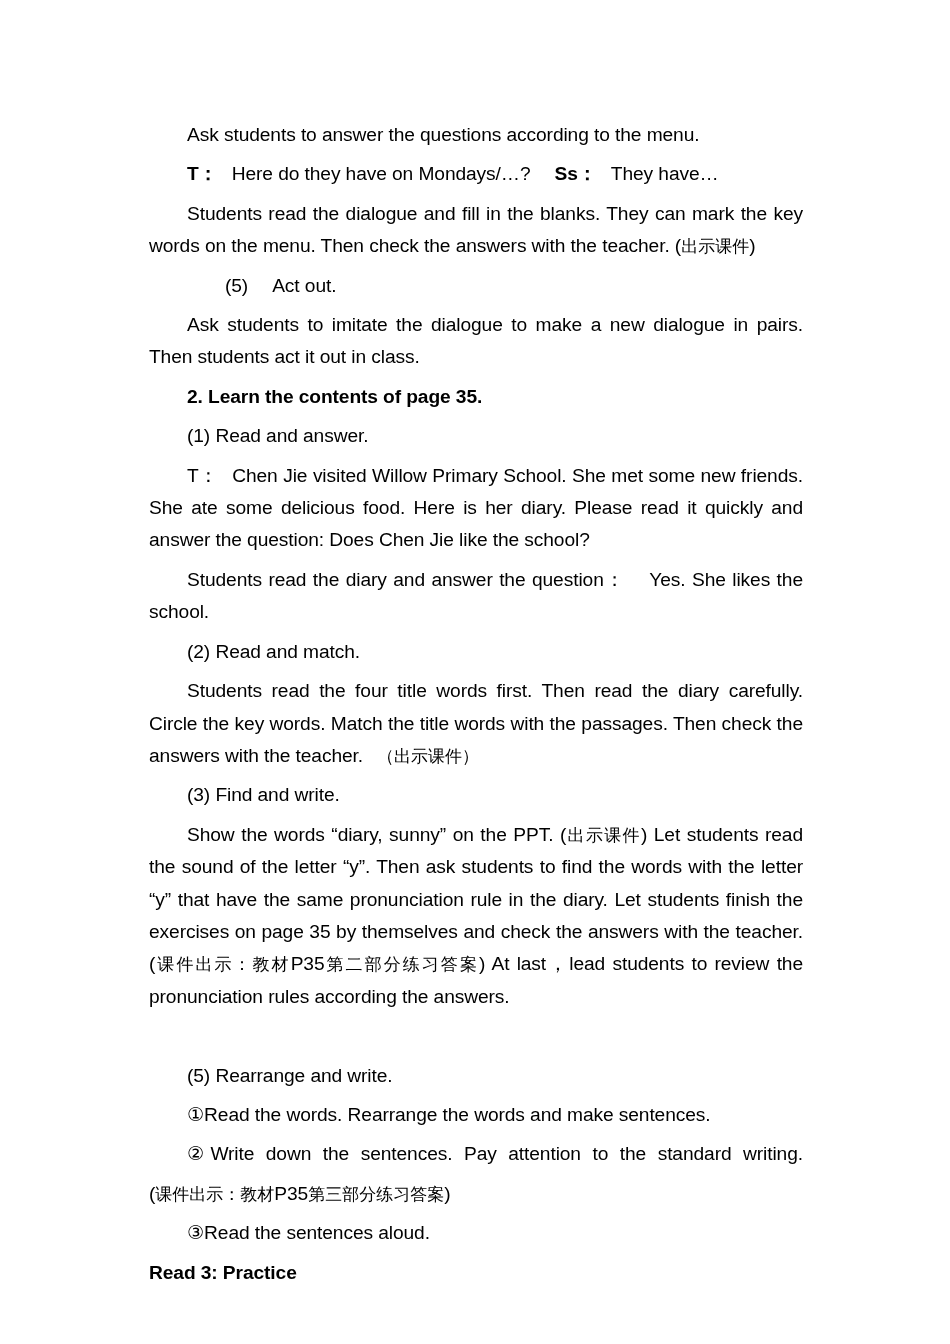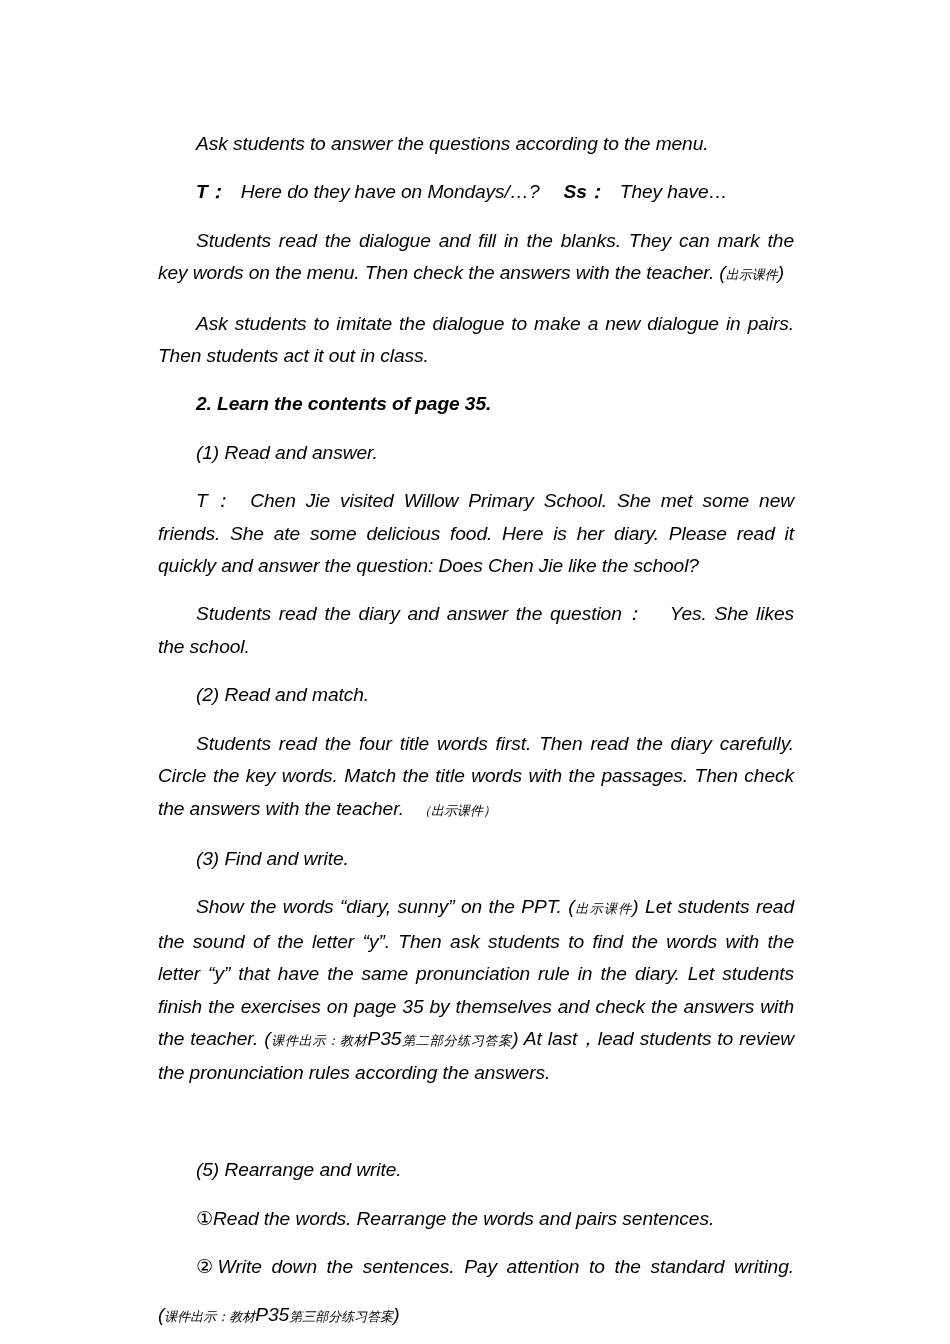--- a/index.html
+++ b/index.html
@@ -26,40 +26,39 @@
     width: 668px;
     color: #000000;
     font-size: 19.2px;
     line-height: 32.4px;
     text-align: justify;
     text-justify: inter-word;
     letter-spacing: -0.1px;
   }
   
   .p {
-    margin: 16px;
+    margin: 7px;
     padding: 0;
     text-align: justify;
     text-justify: inter-word;
     white-space: normal;
-    font-style: italic;
   }
   
   .p { text-align-last: left; }
   .p.justify-all { text-align-last: justify; }
 
   .ind-1 { text-indent: 38px; }   
   .ind-2 { text-indent: 76px; }   
   .ind-0 { text-indent: 0; }
 
   .b { font-weight: bold; }
 
   .cn {
     font-family: "DejaVu Sans", "Liberation Sans", sans-serif;
-    font-size: 13px;
+    font-size: 17px;
     letter-spacing: 0;
   }
 
   .spacer { height: 32.4px; }
 
   
   .wsp { display: inline-block; width: 14px; }
   .wsp-lg { display: inline-block; width: 24px; }
 </style>
 </head>
@@ -68,20 +67,21 @@
 <div id="page">
   <div id="doc-body">
 
     <p class="p ind-1">Ask students to answer the questions according to the menu.</p>
 
     <p class="p ind-1"><span class="b">T：</span><span class="wsp"></span><span>Here do they have on Mondays/…?</span><span class="wsp-lg"></span><span class="b">Ss：</span><span class="wsp"></span><span>They have…</span></p>
 
 
     <p class="p ind-1"><span>Students read the dialogue and fill in the blanks. They can mark the key words on the menu. Then check the answers with the teacher. (</span><span class="cn">出示课件</span><span>)</span></p>
 
+    <p class="p ind-2"><span>(5)</span><span class="wsp-lg"></span><span>Act out.</span></p>
 
     <p class="p ind-1">Ask students to imitate the dialogue to make a new dialogue in pairs. Then students act it out in class.</p>
 
     <p class="p ind-1 b">2. Learn the contents of page 35.</p>
 
     <p class="p ind-1">(1) Read and answer.</p>
 
     <p class="p ind-1"><span>T：</span><span class="wsp"></span><span>Chen Jie visited Willow Primary School. She met some new friends. She ate some delicious food.  Here is her diary. Please read it quickly and answer the question: Does Chen Jie like the school?</span></p>
 
     <p class="p ind-1"><span>Students read the diary and answer the question：</span><span class="wsp-lg"></span><span>Yes. She likes the school.</span></p>
@@ -91,21 +91,21 @@
     <p class="p ind-1"><span>Students read the four title words first. Then read the diary carefully. Circle the key words. Match the title words with the passages. Then check the answers with the teacher.</span><span class="wsp"></span><span class="cn">（出示课件）</span></p>
 
     <p class="p ind-1">(3) Find and write.</p>
 
     <p class="p ind-1"><span>Show the words “diary, sunny” on the PPT. (</span><span class="cn">出示课件</span><span>) Let students read the sound of the letter “y”. Then ask students to find the words with the letter “y” that have the same pronunciation rule in the diary. Let students finish the exercises on page 35 by themselves and check the answers with the teacher. (</span><span class="cn">课件出示：教材</span><span>P35</span><span class="cn">第二部分练习答案</span><span>) At last，lead students to review the pronunciation rules according the answers.</span></p>
 
     <div class="spacer"></div>
 
     <p class="p ind-1">(5) Rearrange and write.</p>
 
-    <p class="p ind-1">①Read the words. Rearrange the words and pairs sentences.</p>
+    <p class="p ind-1">①Read the words. Rearrange the words and make sentences.</p>
 
     <p class="p ind-1 justify-all">②Write down the sentences. Pay attention to the standard writing.</p>
 
     <p class="p ind-0"><span>(</span><span class="cn">课件出示：教材</span><span>P35</span><span class="cn">第三部分练习答案</span><span>)</span></p>
 
     <p class="p ind-1">③Read the sentences aloud.</p>
 
     <p class="p ind-0 b">Read 3: Practice</p>
 
 

